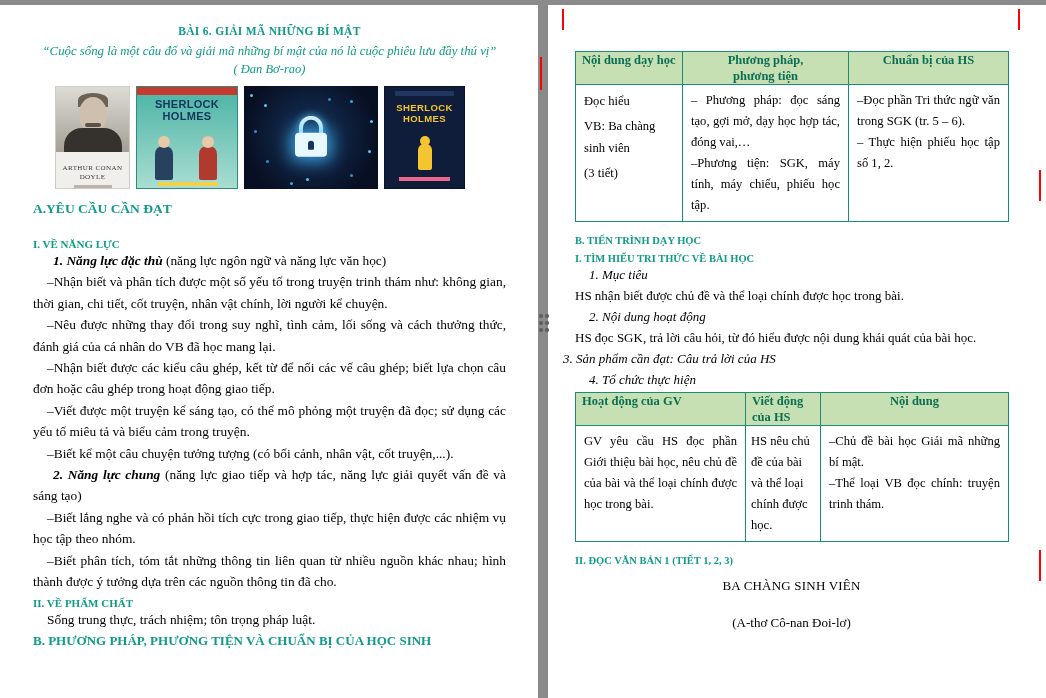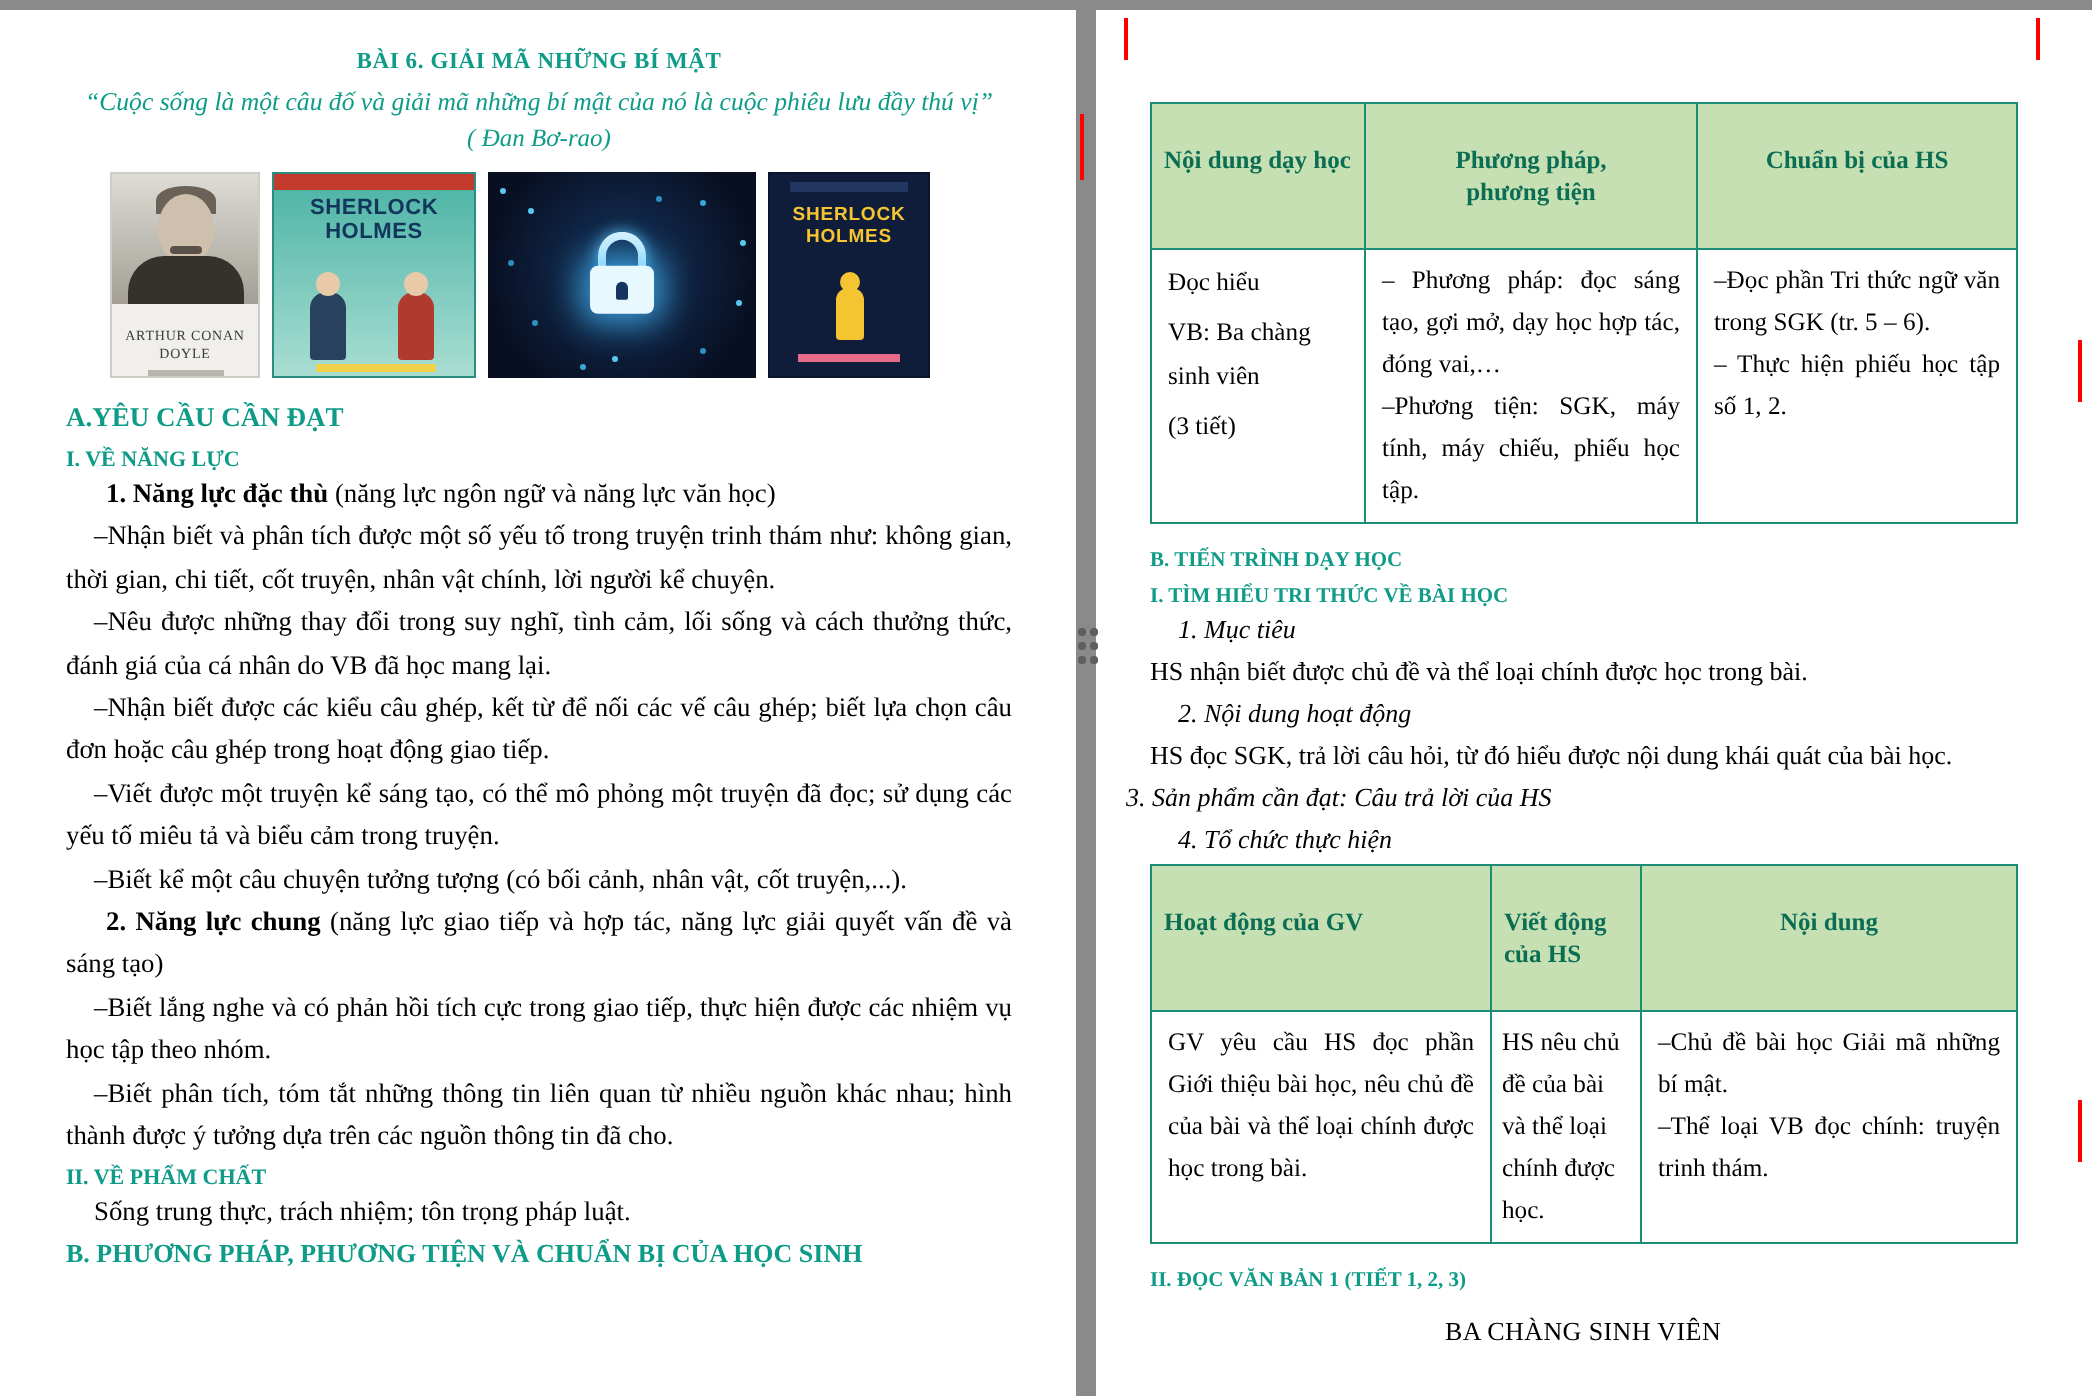--- a/index.html
+++ b/index.html
@@ -44,33 +44,33 @@
   
   .cover4{width:81px;background:#101d3a;border:1px solid #0b142a}
   .c4-topbar{height:5px;background:#223662;margin:4px 10px 0}
   .c4-title{text-align:center;color:#f4c531;font-weight:700;font-size:9.5px;line-height:11px;padding-top:6px;font-family:"Liberation Sans",sans-serif;letter-spacing:.4px}
   .c4-fig{position:absolute;bottom:18px;left:50%;transform:translateX(-50%);width:14px;height:26px;background:#f4c531;border-radius:6px 6px 2px 2px}
   .c4-fig::before{content:"";position:absolute;top:-8px;left:2px;width:10px;height:10px;border-radius:50%;background:#f4c531}
   .c4-bar{position:absolute;bottom:7px;left:14px;right:14px;height:4px;background:#e86a8a}
   .blk{display:block}
 
   .hA{color:var(--teal,#0e9b87);font-weight:700;font-size:13.5px;margin-top:12px}
-  .hRom{color:var(--teal,#0e9b87);font-weight:700;font-size:11px;margin-top:7px}
+  .hRom{color:var(--teal,#0e9b87);font-weight:700;font-size:11px;margin-top:21px}
   .hsp{margin-top:4px}
   .p1 p.body{font-size:13.4px;line-height:21.4px;text-align:justify}
   .lead1{text-indent:20px}
   .bullet{text-indent:14px}
-  .bi{font-weight:700;}
+  .bi{font-weight:700;font-style:italic}
   .hB1{color:var(--teal,#0e9b87);font-weight:700;font-size:13px;margin-top:3px}
 
   
   .p2 p{font-size:13px;line-height:21px}
   table{border-collapse:collapse;table-layout:fixed;width:433px}
   th,td{border:1px solid var(--table_border,#1b8d75);vertical-align:top}
-  th{background:var(--table_header_bg,#c6e0b4);color:var(--table_header_text,#0b6e53);font-size:12.5px;line-height:16px;font-weight:700;padding:20px 6px;text-align:center}
+  th{background:var(--table_header_bg,#c6e0b4);color:var(--table_header_text,#0b6e53);font-size:12.5px;line-height:16px;font-weight:700;padding:0 6px;text-align:center}
   th.al{text-align:left}
   td{padding:5px 8px;font-size:12.6px}
   .p2 td p{font-size:12.6px;line-height:21px}
   .t1 .c1 p{line-height:22px;margin-bottom:3px}
   .t1 .c2 p,.t1 .c3 p{text-align:justify}
   .t1 col.w1{width:107px}.t1 col.w2{width:166px}.t1 col.w3{width:160px}
   .t2 col.w1{width:170px}.t2 col.w2{width:75px}.t2 col.w3{width:188px}
   .t2 td.c2{padding:5px 5px}
   .t2 .c1 p,.t2 .c3 p{text-align:justify}
   .hSm{color:var(--teal,#0e9b87);font-weight:700;font-size:10.5px;margin-top:13px}

